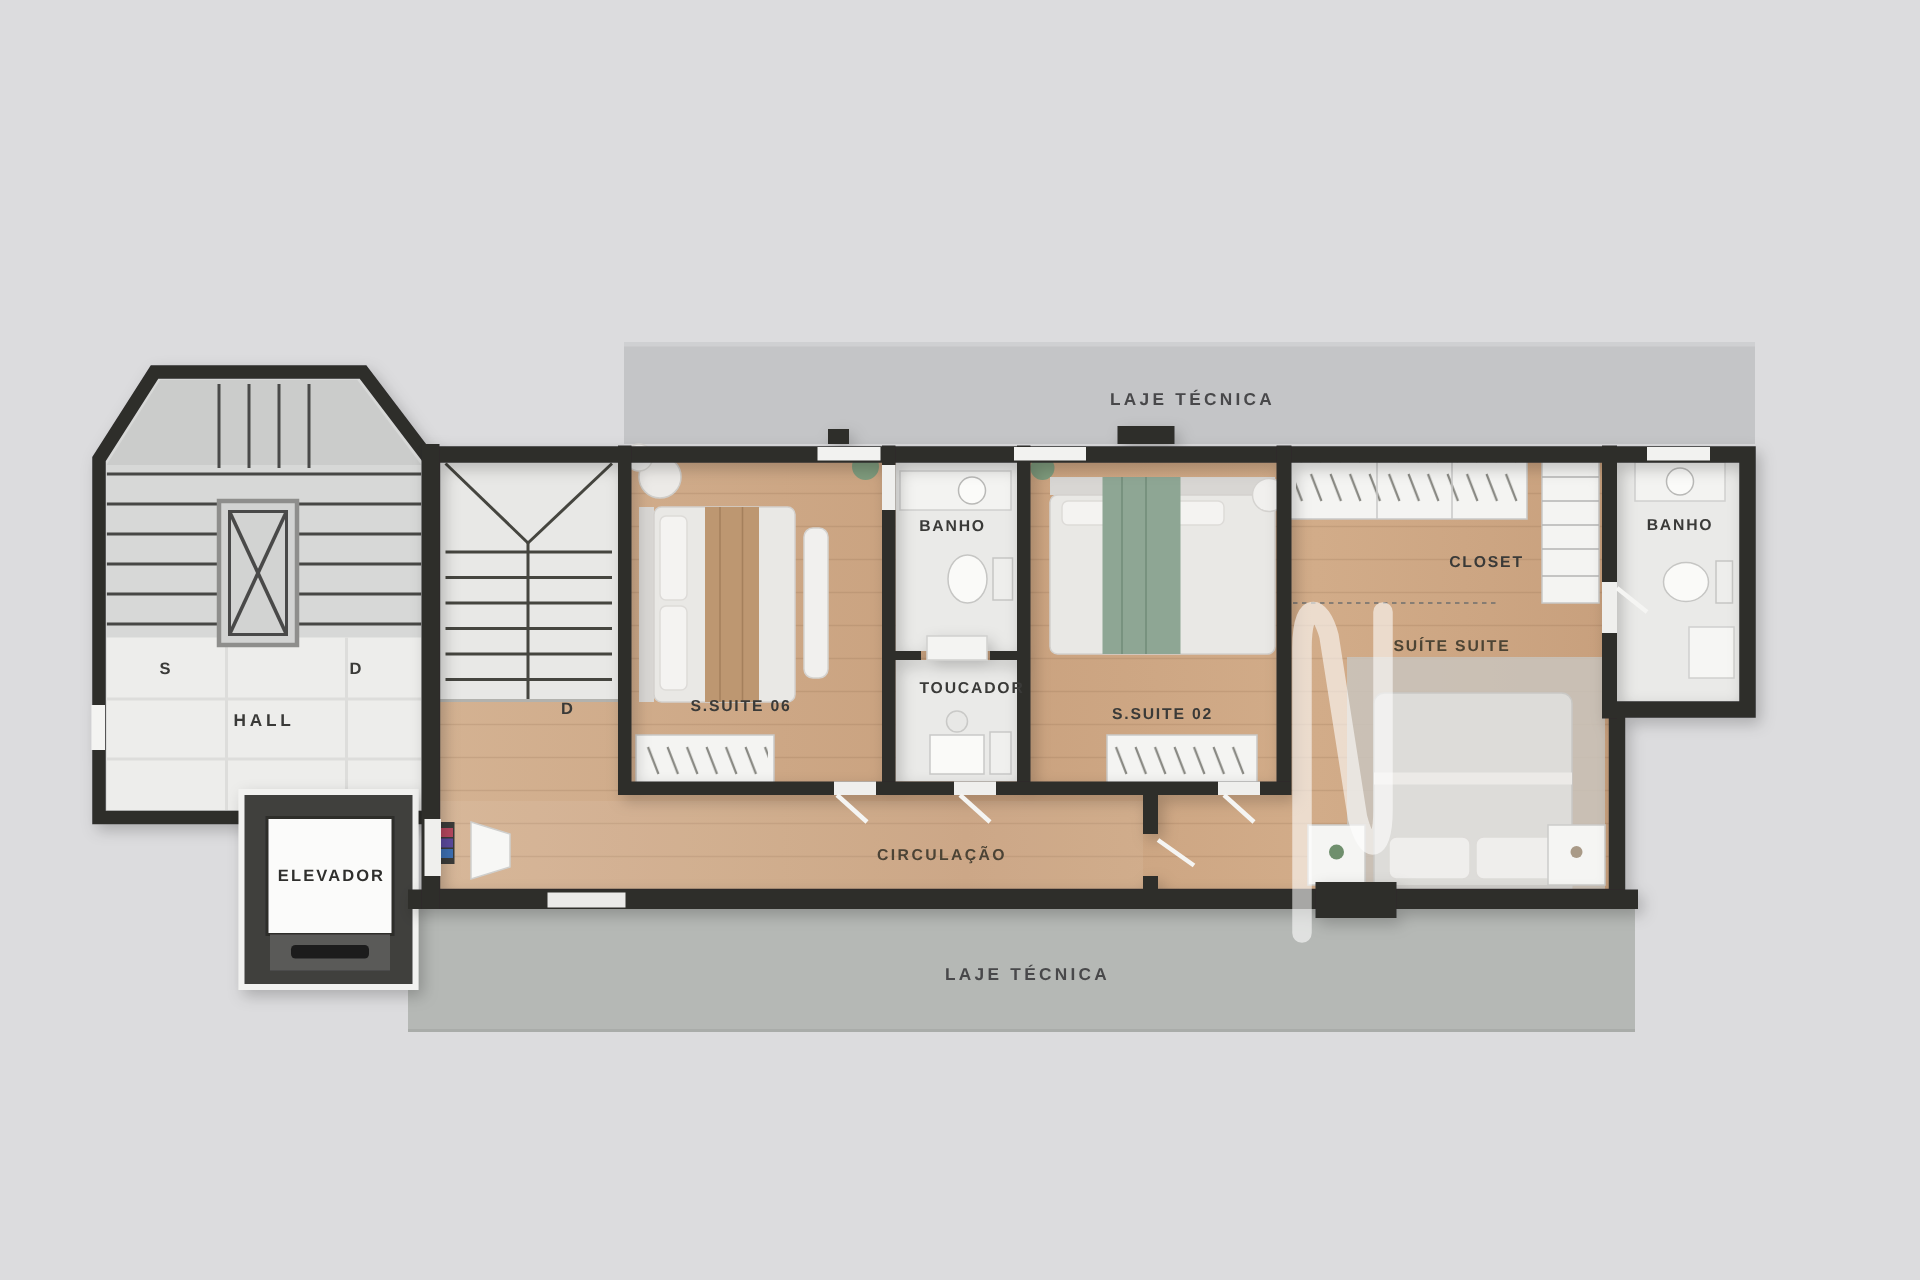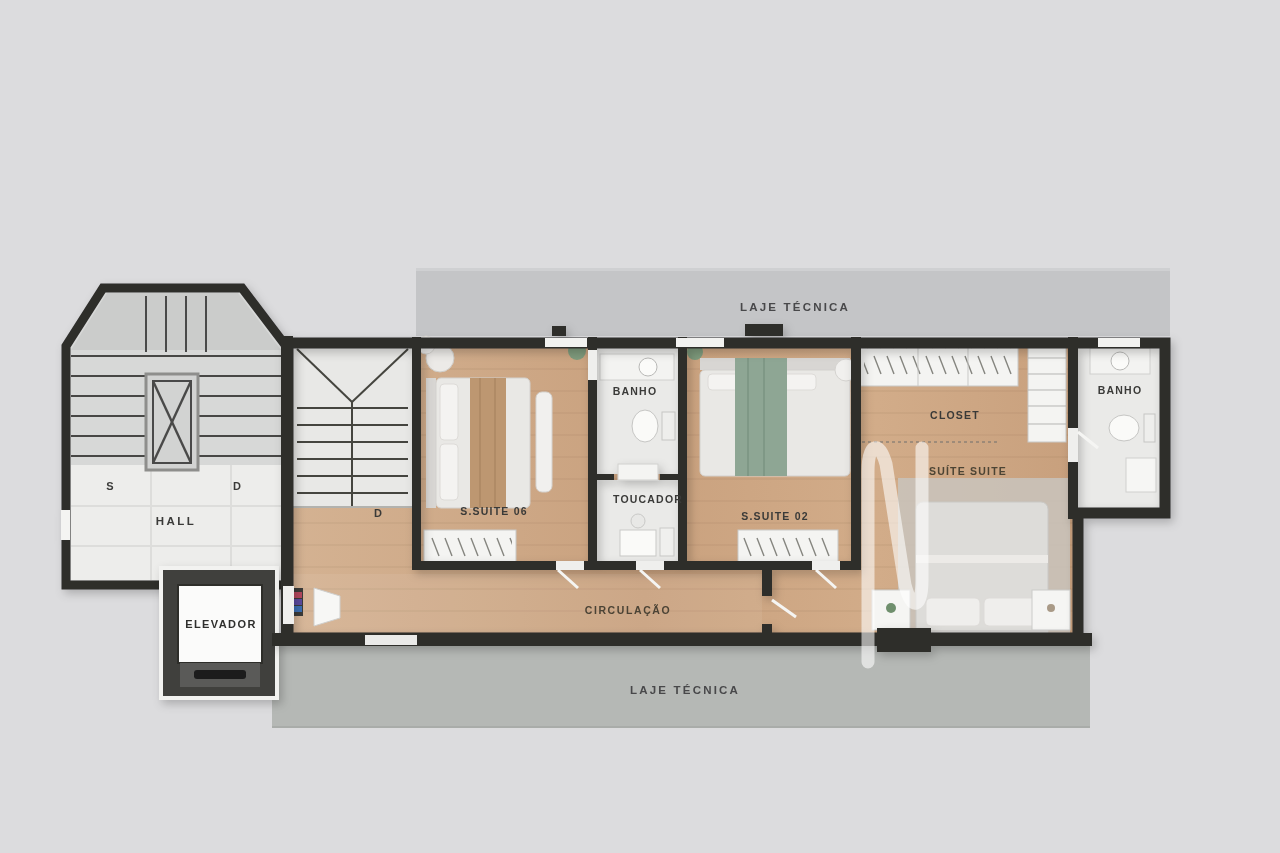--- a/index.html
+++ b/index.html
@@ -1,17 +1,17 @@
 <!DOCTYPE html>
 <html><head>
 <meta charset="utf-8">
 <style>
   html,body{margin:0;padding:0;background:#dcdcde;}
   #stage{position:relative;width:1280px;height:757px;background:#dcdcde;overflow:hidden;
-         font-family:"Liberation Sans",sans-serif;margin-top:40px;}
+         font-family:"Liberation Sans",sans-serif;}
   #plan-svg{position:absolute;left:0;top:0;z-index:1;}
   .lbl{position:absolute;z-index:4;transform:translate(-50%,-50%);
        font:700 10.5px "Liberation Sans",sans-serif;letter-spacing:1.2px;
        color:#3a3a38;white-space:nowrap;}
   .lbl.laje{font-size:11.5px;letter-spacing:2.2px;color:#48484a;}
   .lbl.hall{font-size:11.5px;letter-spacing:2.5px;}
   .lbl.sd{font-size:11px;letter-spacing:0;}
   .lbl.elev{font-size:11px;letter-spacing:1.4px;color:#2f2f2d;}
   .lbl.master{color:#4c4434;}
   .lbl.circ{color:#4b4335;letter-spacing:1.6px;text-align:center;}
@@ -261,19 +261,19 @@
 <div class="lbl laje" style="left:685px;top:650px;">LAJE TÉCNICA</div>
 <div class="lbl sd" style="left:110px;top:446px;">S</div>
 <div class="lbl sd" style="left:237px;top:446px;">D</div>
 <div class="lbl hall" style="left:176px;top:481px;">HALL</div>
 <div class="lbl elev" style="left:221px;top:584px;">ELEVADOR</div>
 <div class="lbl sd" style="left:378px;top:473px;">D</div>
 <div class="lbl" style="left:494px;top:471px;">S.SUITE 06</div>
 <div class="lbl" style="left:635px;top:351px;">BANHO</div>
 <div class="lbl" style="left:648px;top:459px;">TOUCADOR</div>
 <div class="lbl" style="left:775px;top:476px;">S.SUITE 02</div>
-<div class="lbl" style="left:955px;top:375px;">CLOSET</div>
+<div class="lbl" style="left:991px;top:375px;">CLOSET</div>
 <div class="lbl master" style="left:968px;top:431px;">SUÍTE SUITE</div>
 <div class="lbl" style="left:1120px;top:350px;">BANHO</div>
 <div class="lbl circ" style="left:628px;top:570px;">CIRCULAÇÃO</div>
 
 
 </div>
 
 </body></html>

